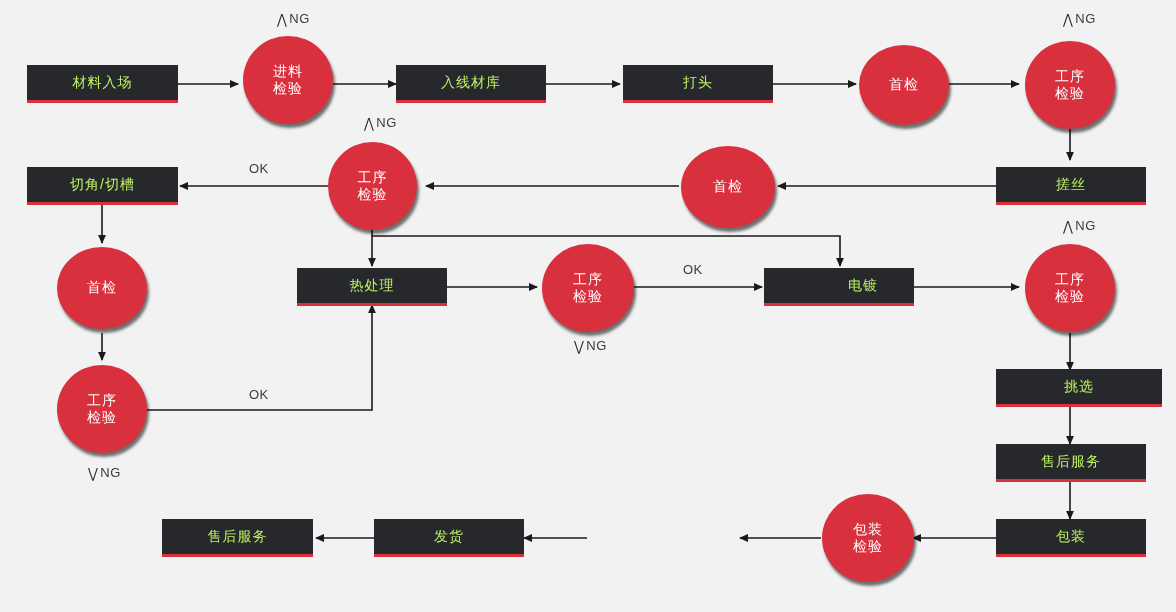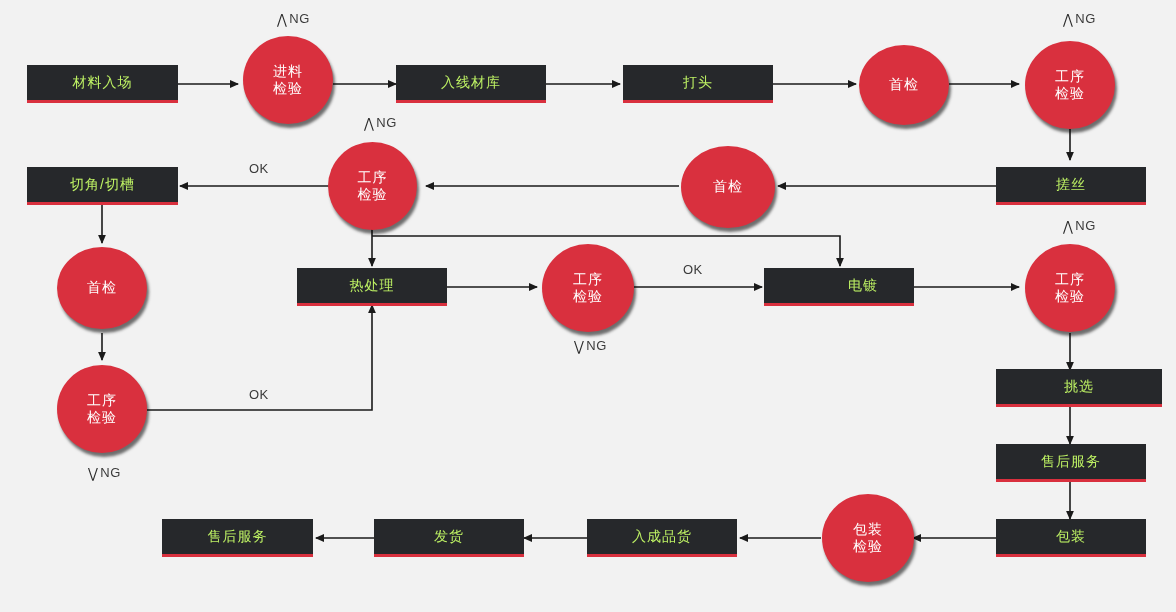--- a/index.html
+++ b/index.html
@@ -141,23 +141,20 @@
   </div>
 
   <div class="proc" style="left:996px;top:444px;width:150px;height:38px;">
     <span>售后服务</span>
   </div>
 
   <div class="proc" style="left:996px;top:519px;width:150px;height:38px;">
     <span>包装</span>
   </div>
 
-  <div class="proc" style="left:587px;top:519px;width:150px;height:38px;">
-    <span>入成品货</span>
-  </div>
 
   <div class="proc" style="left:374px;top:519px;width:150px;height:38px;text-align:right;">
     <span>发货</span>
   </div>
 
   <div class="proc" style="left:162px;top:519px;width:151px;height:38px;">
     <span>售后服务</span>
   </div>
 
   <div class="insp" style="left:243px;top:36px;width:90px;height:88px;align-items:center;">

